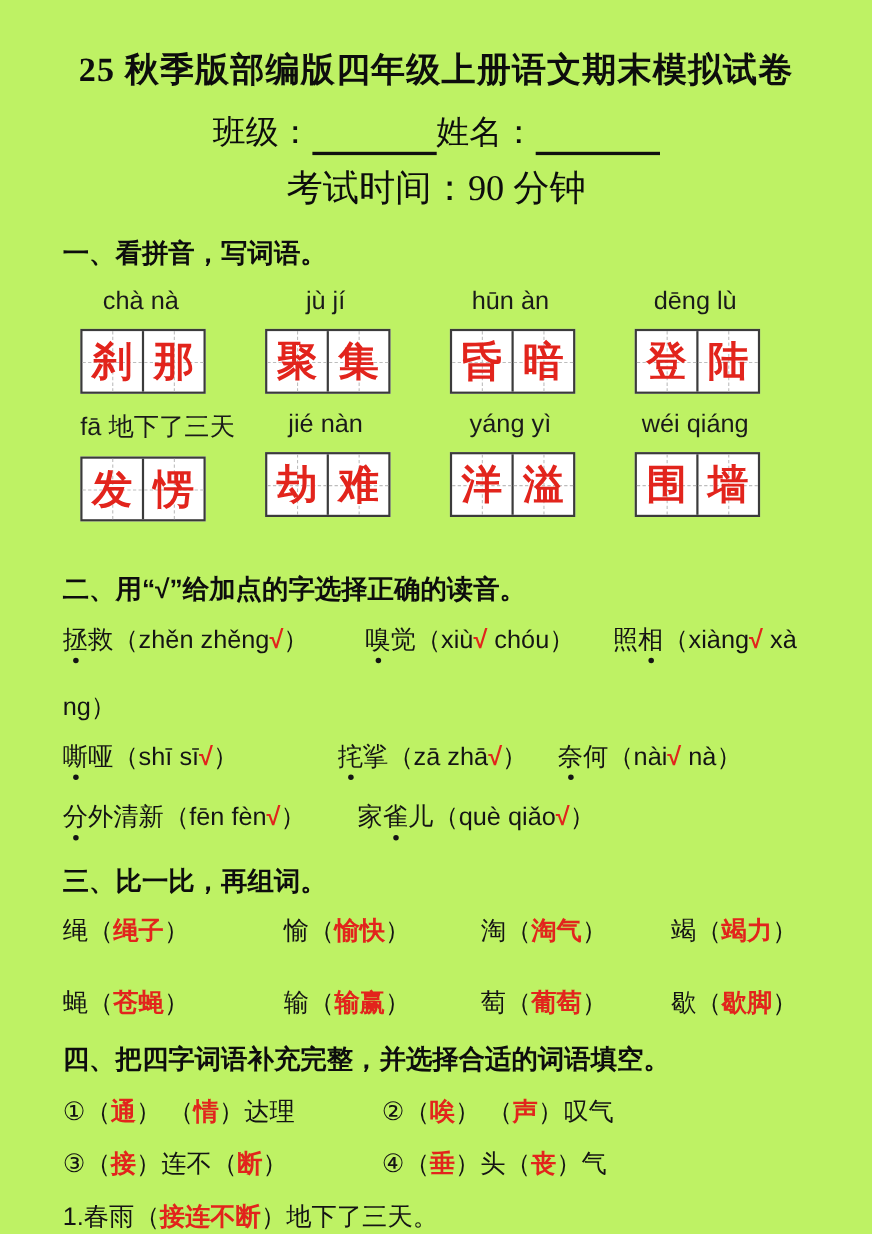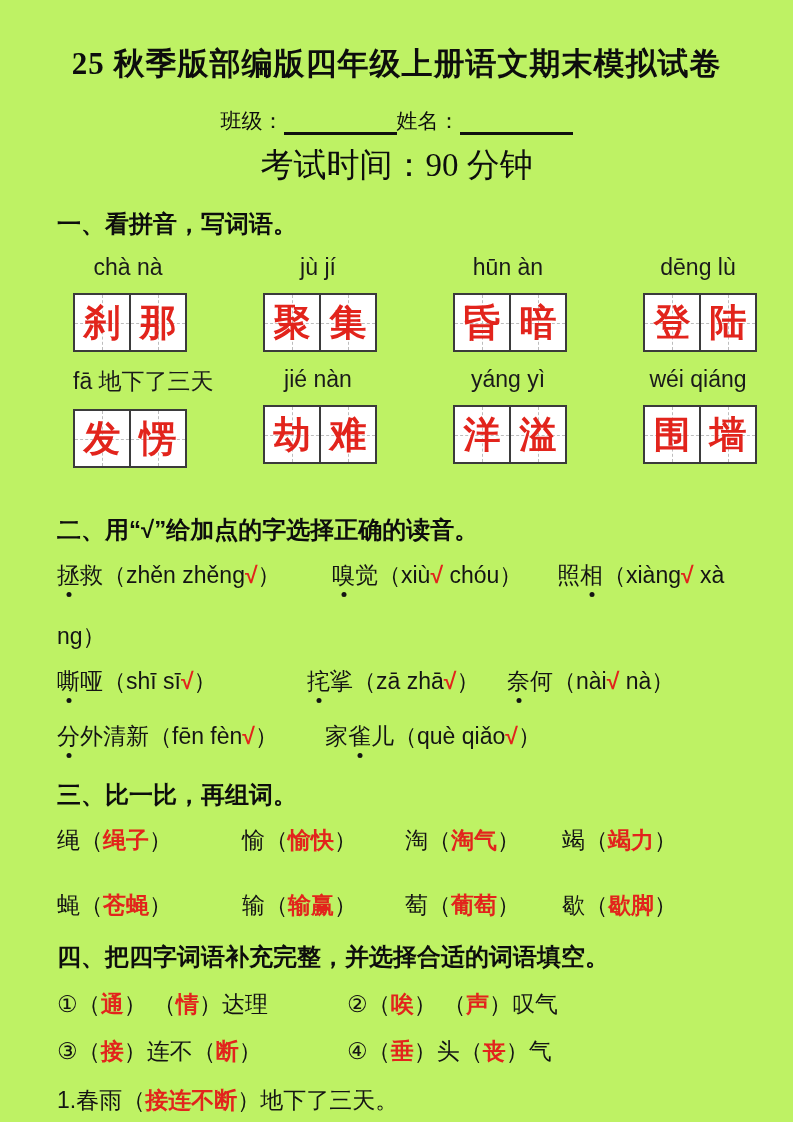--- a/index.html
+++ b/index.html
@@ -11,41 +11,41 @@
   .page{box-sizing:border-box;width:793px;height:1122px;padding:44px 57px 0 57px;background:#bef264;}
 
   
   .title{
     font-family:"Liberation Serif","DejaVu Serif",serif;
     font-weight:700;font-size:31px;line-height:1.3;text-align:center;
     letter-spacing:1px;color:#0d0d0d;
   }
   .info-line{
     font-family:"Liberation Serif","DejaVu Serif",serif;
-    font-size:21px;margin-top:16px;display:flex;justify-content:center;
+    font-size:30px;margin-top:16px;display:flex;justify-content:center;
     align-items:flex-end;white-space:nowrap;color:#0d0d0d;
   }
   .blank{
     display:inline-block;width:113px;height:32px;
     border-bottom:3px solid #101010;
   }
   .time-line{
     font-family:"Liberation Serif","DejaVu Serif",serif;
     font-size:33px;text-align:center;margin-top:8px;color:#0d0d0d;
   }
 
   
   .sec-heading{font-size:24px;font-weight:700;color:#0d0d0d;}
   .mt-s1{margin-top:20px;}
   .mt-s2{margin-top:46px;}
   .mt-s3{margin-top:27px;font-family:Liberation Serif, serif;}
   .mt-s4{margin-top:20px;}
 
   
-  .k-row{display:flex;gap:80px;margin-left:16px;margin-top:14px;}
+  .k-row{display:flex;gap:58px;margin-left:16px;margin-top:14px;}
   .k-col{width:110px;flex:0 0 auto;}
   .pinyin{font-size:23px;text-align:center;white-space:nowrap;margin-bottom:12px;color:#1a1a1a;}
   .tian-box{
     display:flex;width:110px;height:55px;position:relative;
     border:2px solid #3b3b3b;background:#fff;
   }
   .tian-box::after{
     content:"";position:absolute;left:0;right:0;top:50%;
     border-top:1px dashed #bdbdbd;
   }
@@ -71,21 +71,21 @@
   .s2-gap-big{margin-top:30px;}
   .s2-gap-mid{margin-top:24px;}
   .s2-item{display:inline-block;}
   .w275{width:275px;}
   .w225{width:225px;}
   .w250{width:250px;}
   .w200{width:200px;}
   .w268{width:268px;}
 
   
-  .s3-row{display:grid;grid-template-columns:185px 163px 157px auto;margin-top:14px;}
+  .s3-row{display:grid;grid-template-columns:185px 163px 157px auto;margin-top:14px;gap:16px;}
   .s3-row.second{margin-top:34px;}
 
   
   .s4-row{display:grid;grid-template-columns:290px auto;margin-top:16px;}
   .sentence{margin-top:18px;}
 </style>
 </head>
 <body>
 
 <div class="page">

